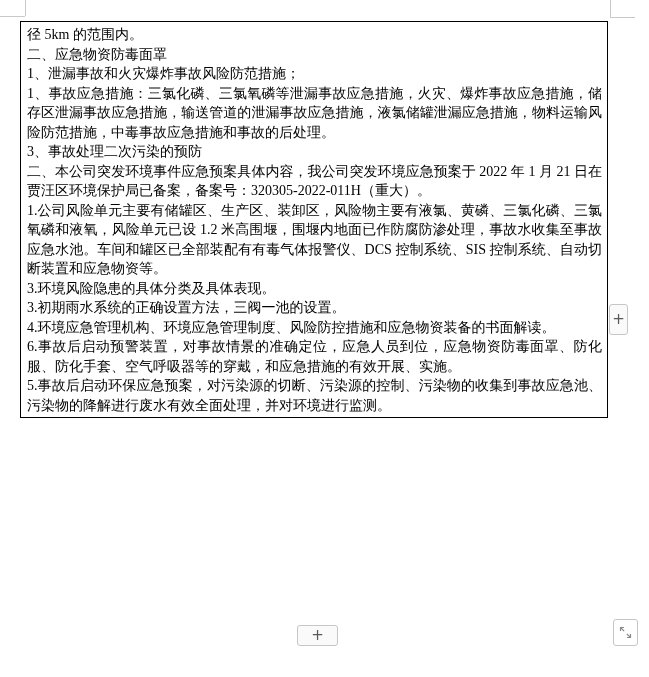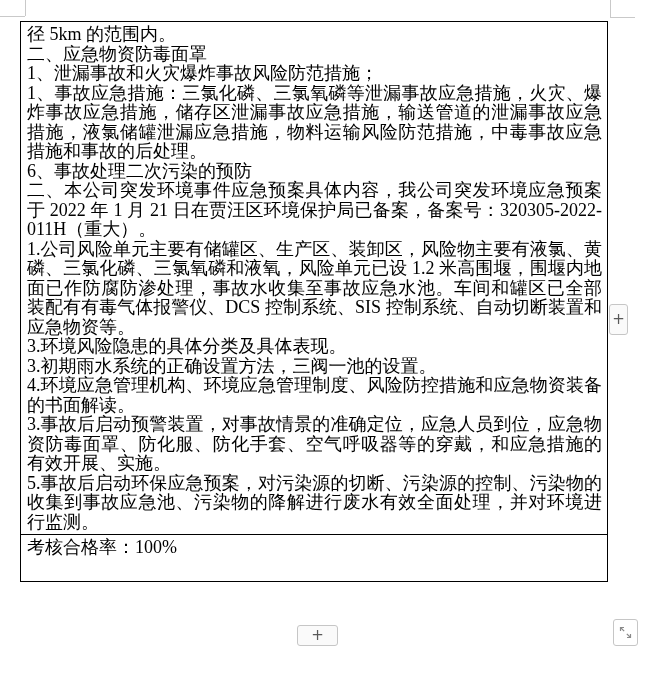--- a/index.html
+++ b/index.html
@@ -24,21 +24,21 @@
   table.doc {
     position: absolute; left: 20px; top: 21px;
     width: 588px;
     border-collapse: collapse;
     table-layout: fixed;
   }
   table.doc td {
     border: 1.6px solid #000;
     vertical-align: top;
     padding: 3px 5px 2px 6px;
-    font-size: 18px;
+    font-size: 14px;
     line-height: 19.5px;
     overflow: hidden;
   }
   td.cell-main   { height: 385px; }
   td.cell-method { height: 40px;  padding-top: 10px; }
   td.cell-rate   { height: 41px;  padding-top: 12px; }
   td.cell-eval   { height: 112px; padding-top: 5px; }
 
   .para { margin: 0; text-align: justify; min-height: 19.5px; }
   .eval-body { margin: 0; text-align: justify; text-indent: 22px; }
@@ -73,33 +73,28 @@
   <div class="crop crop-tr-h"></div>
 
   <table class="doc">
     <tbody>
         <tr>
       <td class="cell-main">
         <p class="para">径 5km 的范围内。</p>
         <p class="para">二、应急物资防毒面罩</p>
         <p class="para">1、泄漏事故和火灾爆炸事故风险防范措施；</p>
         <p class="para">1、事故应急措施：三氯化磷、三氯氧磷等泄漏事故应急措施，火灾、爆炸事故应急措施，储存区泄漏事故应急措施，输送管道的泄漏事故应急措施，液氯储罐泄漏应急措施，物料运输风险防范措施，中毒事故应急措施和事故的后处理。</p>
-        <p class="para">6、事故处理二次污染的预防</p>
+        <p class="para">3、事故处理二次污染的预防</p>
         <p class="para">二、本公司突发环境事件应急预案具体内容，我公司突发环境应急预案于 2022 年 1 月 21 日在贾汪区环境保护局已备案，备案号：320305-2022-011H（重大）。</p>
         <p class="para">1.公司风险单元主要有储罐区、生产区、装卸区，风险物主要有液氯、黄磷、三氯化磷、三氯氧磷和液氧，风险单元已设 1.2 米高围堰，围堰内地面已作防腐防渗处理，事故水收集至事故应急水池。车间和罐区已全部装配有有毒气体报警仪、DCS 控制系统、SIS 控制系统、自动切断装置和应急物资等。</p>
         <p class="para">3.环境风险隐患的具体分类及具体表现。</p>
         <p class="para">3.初期雨水系统的正确设置方法，三阀一池的设置。</p>
         <p class="para">4.环境应急管理机构、环境应急管理制度、风险防控措施和应急物资装备的书面解读。</p>
-        <p class="para">3.事故后启动预警装置，对事故情景的准确定位，应急人员到位，应急物资防毒面罩、防化服、防化手套、空气呼吸器等的穿戴，和应急措施的有效开展、实施。</p>
+        <p class="para">6.事故后启动预警装置，对事故情景的准确定位，应急人员到位，应急物资防毒面罩、防化服、防化手套、空气呼吸器等的穿戴，和应急措施的有效开展、实施。</p>
         <p class="para">5.事故后启动环保应急预案，对污染源的切断、污染源的控制、污染物的收集到事故应急池、污染物的降解进行废水有效全面处理，并对环境进行监测。</p>
-      </td>
-    </tr>
-    <tr>
-      <td class="cell-rate">
-        <p class="para">考核合格率：100%</p>
       </td>
     </tr>
   </tbody>
     </table>
 
   <div class="ui-btn btn-plus-right">
     <span>+</span>
   </div>
 
   <div class="ui-btn btn-plus-bottom">

